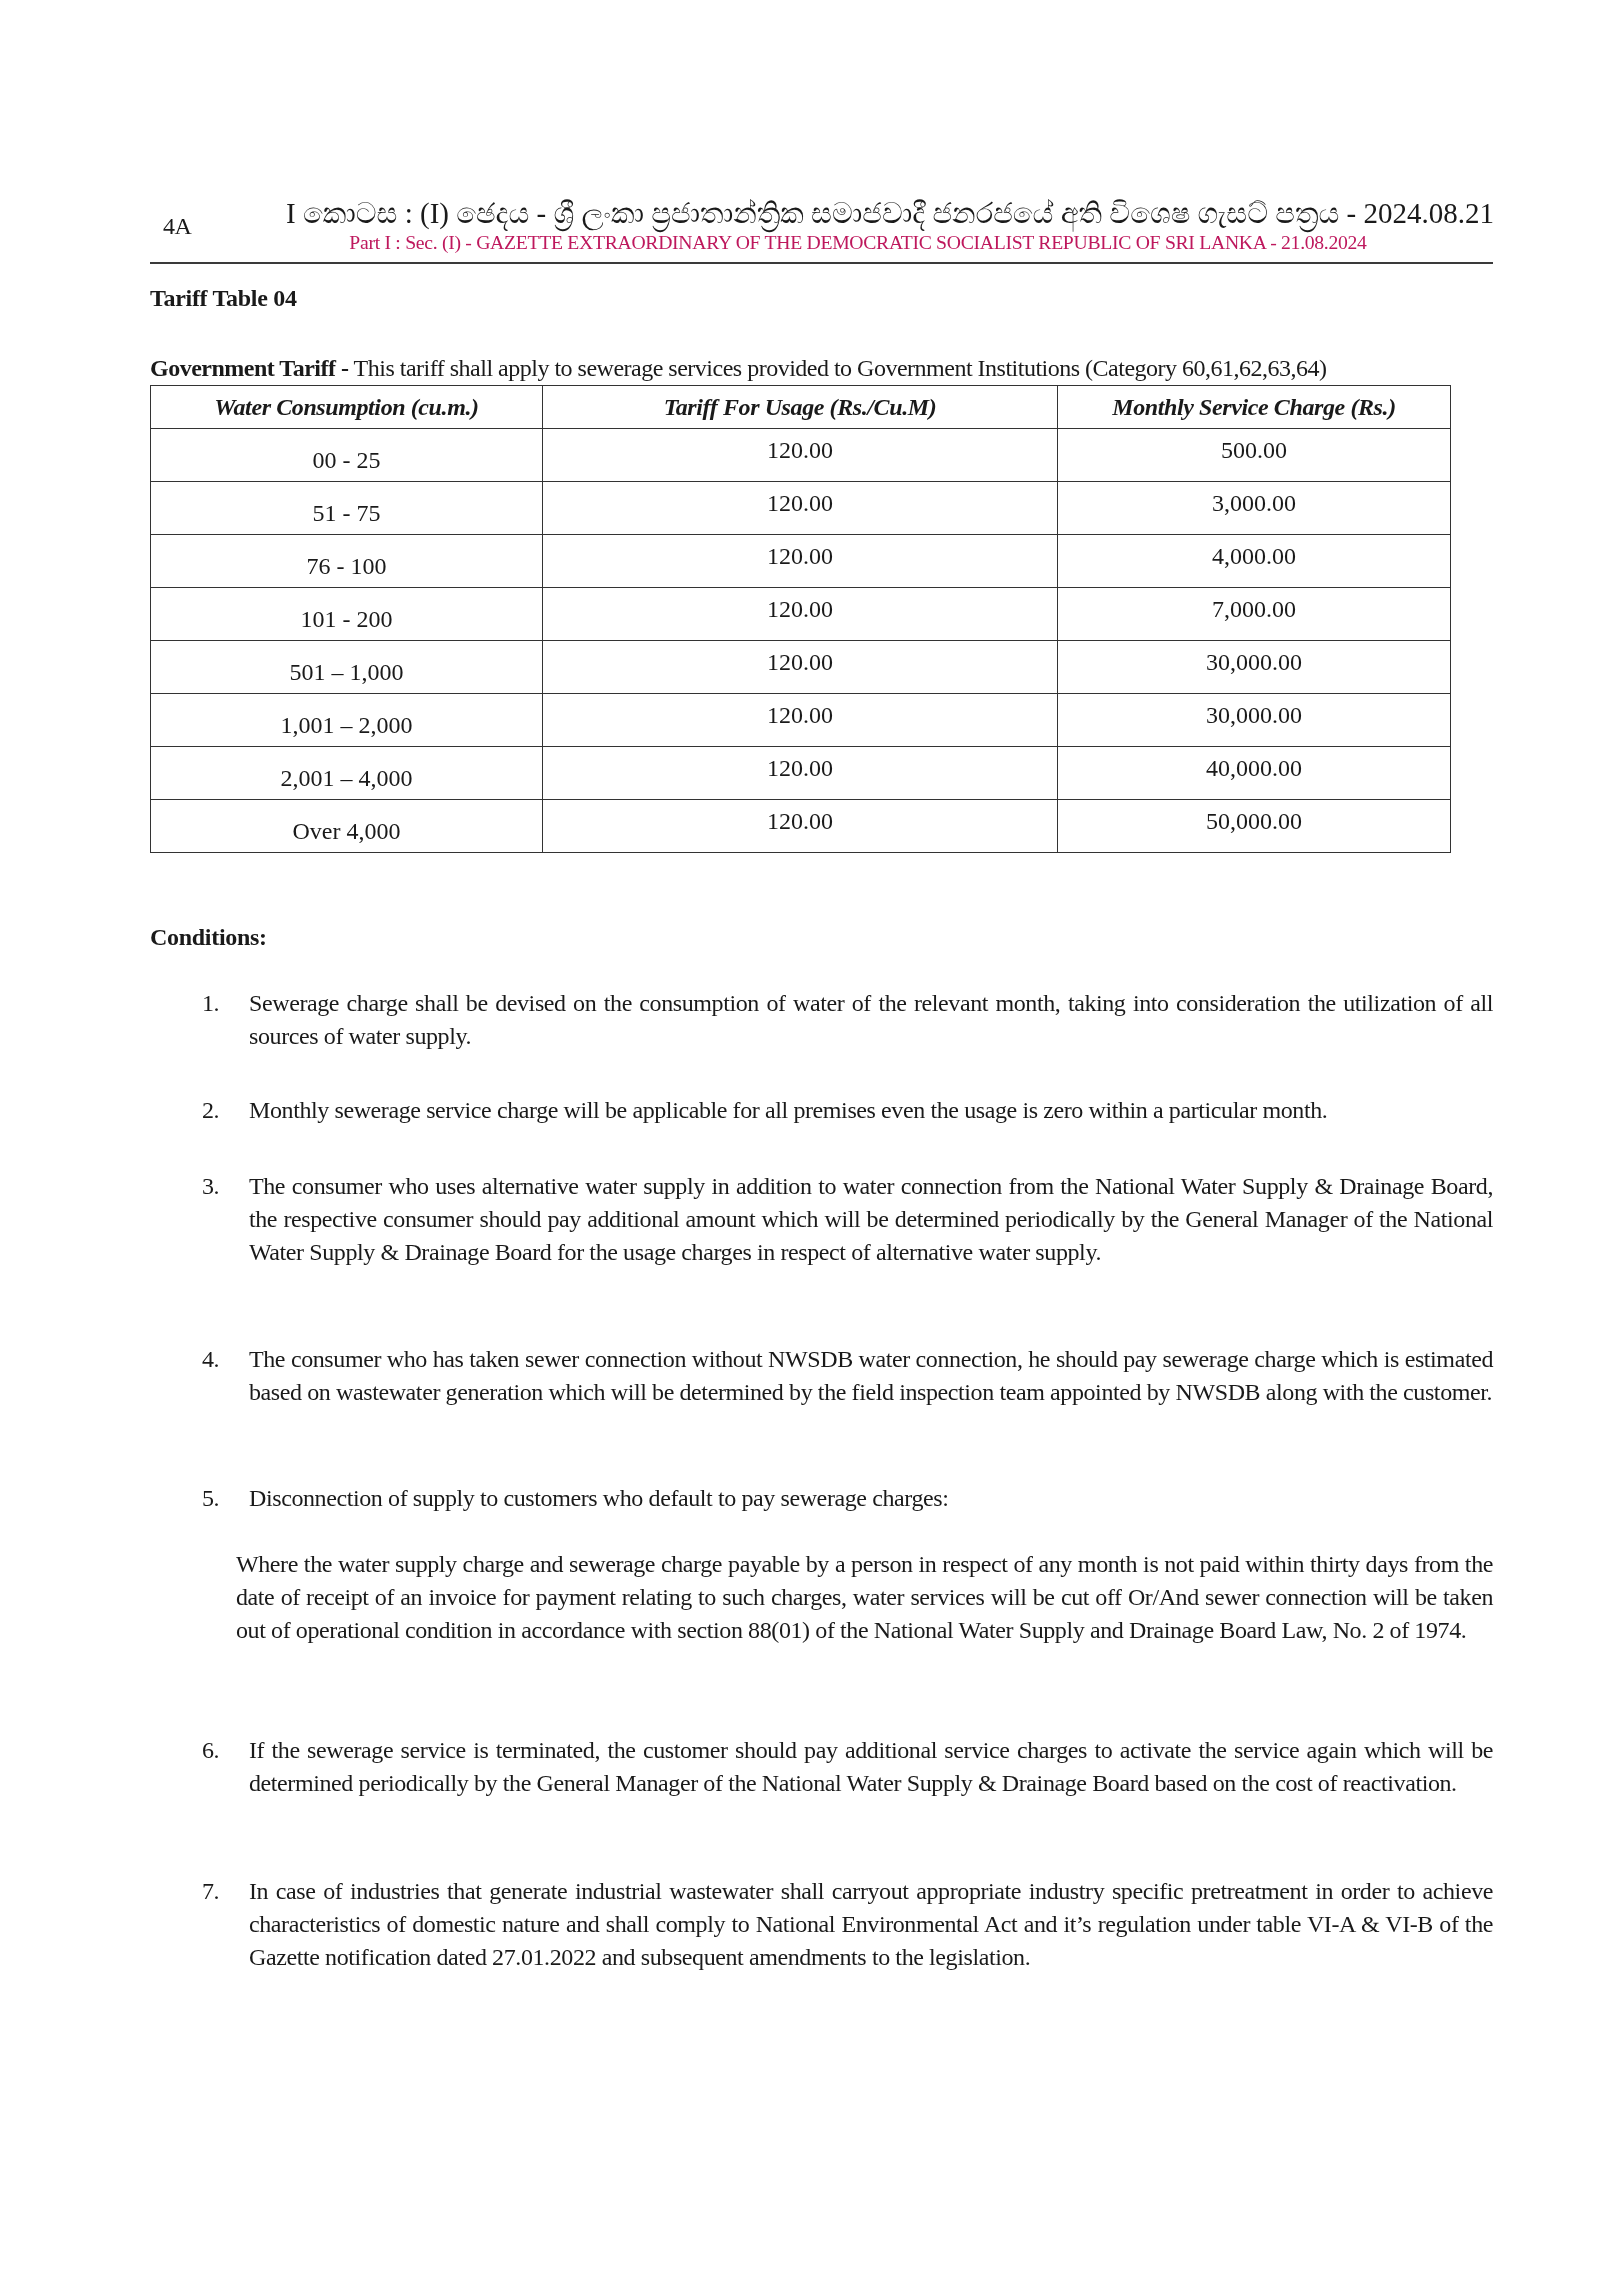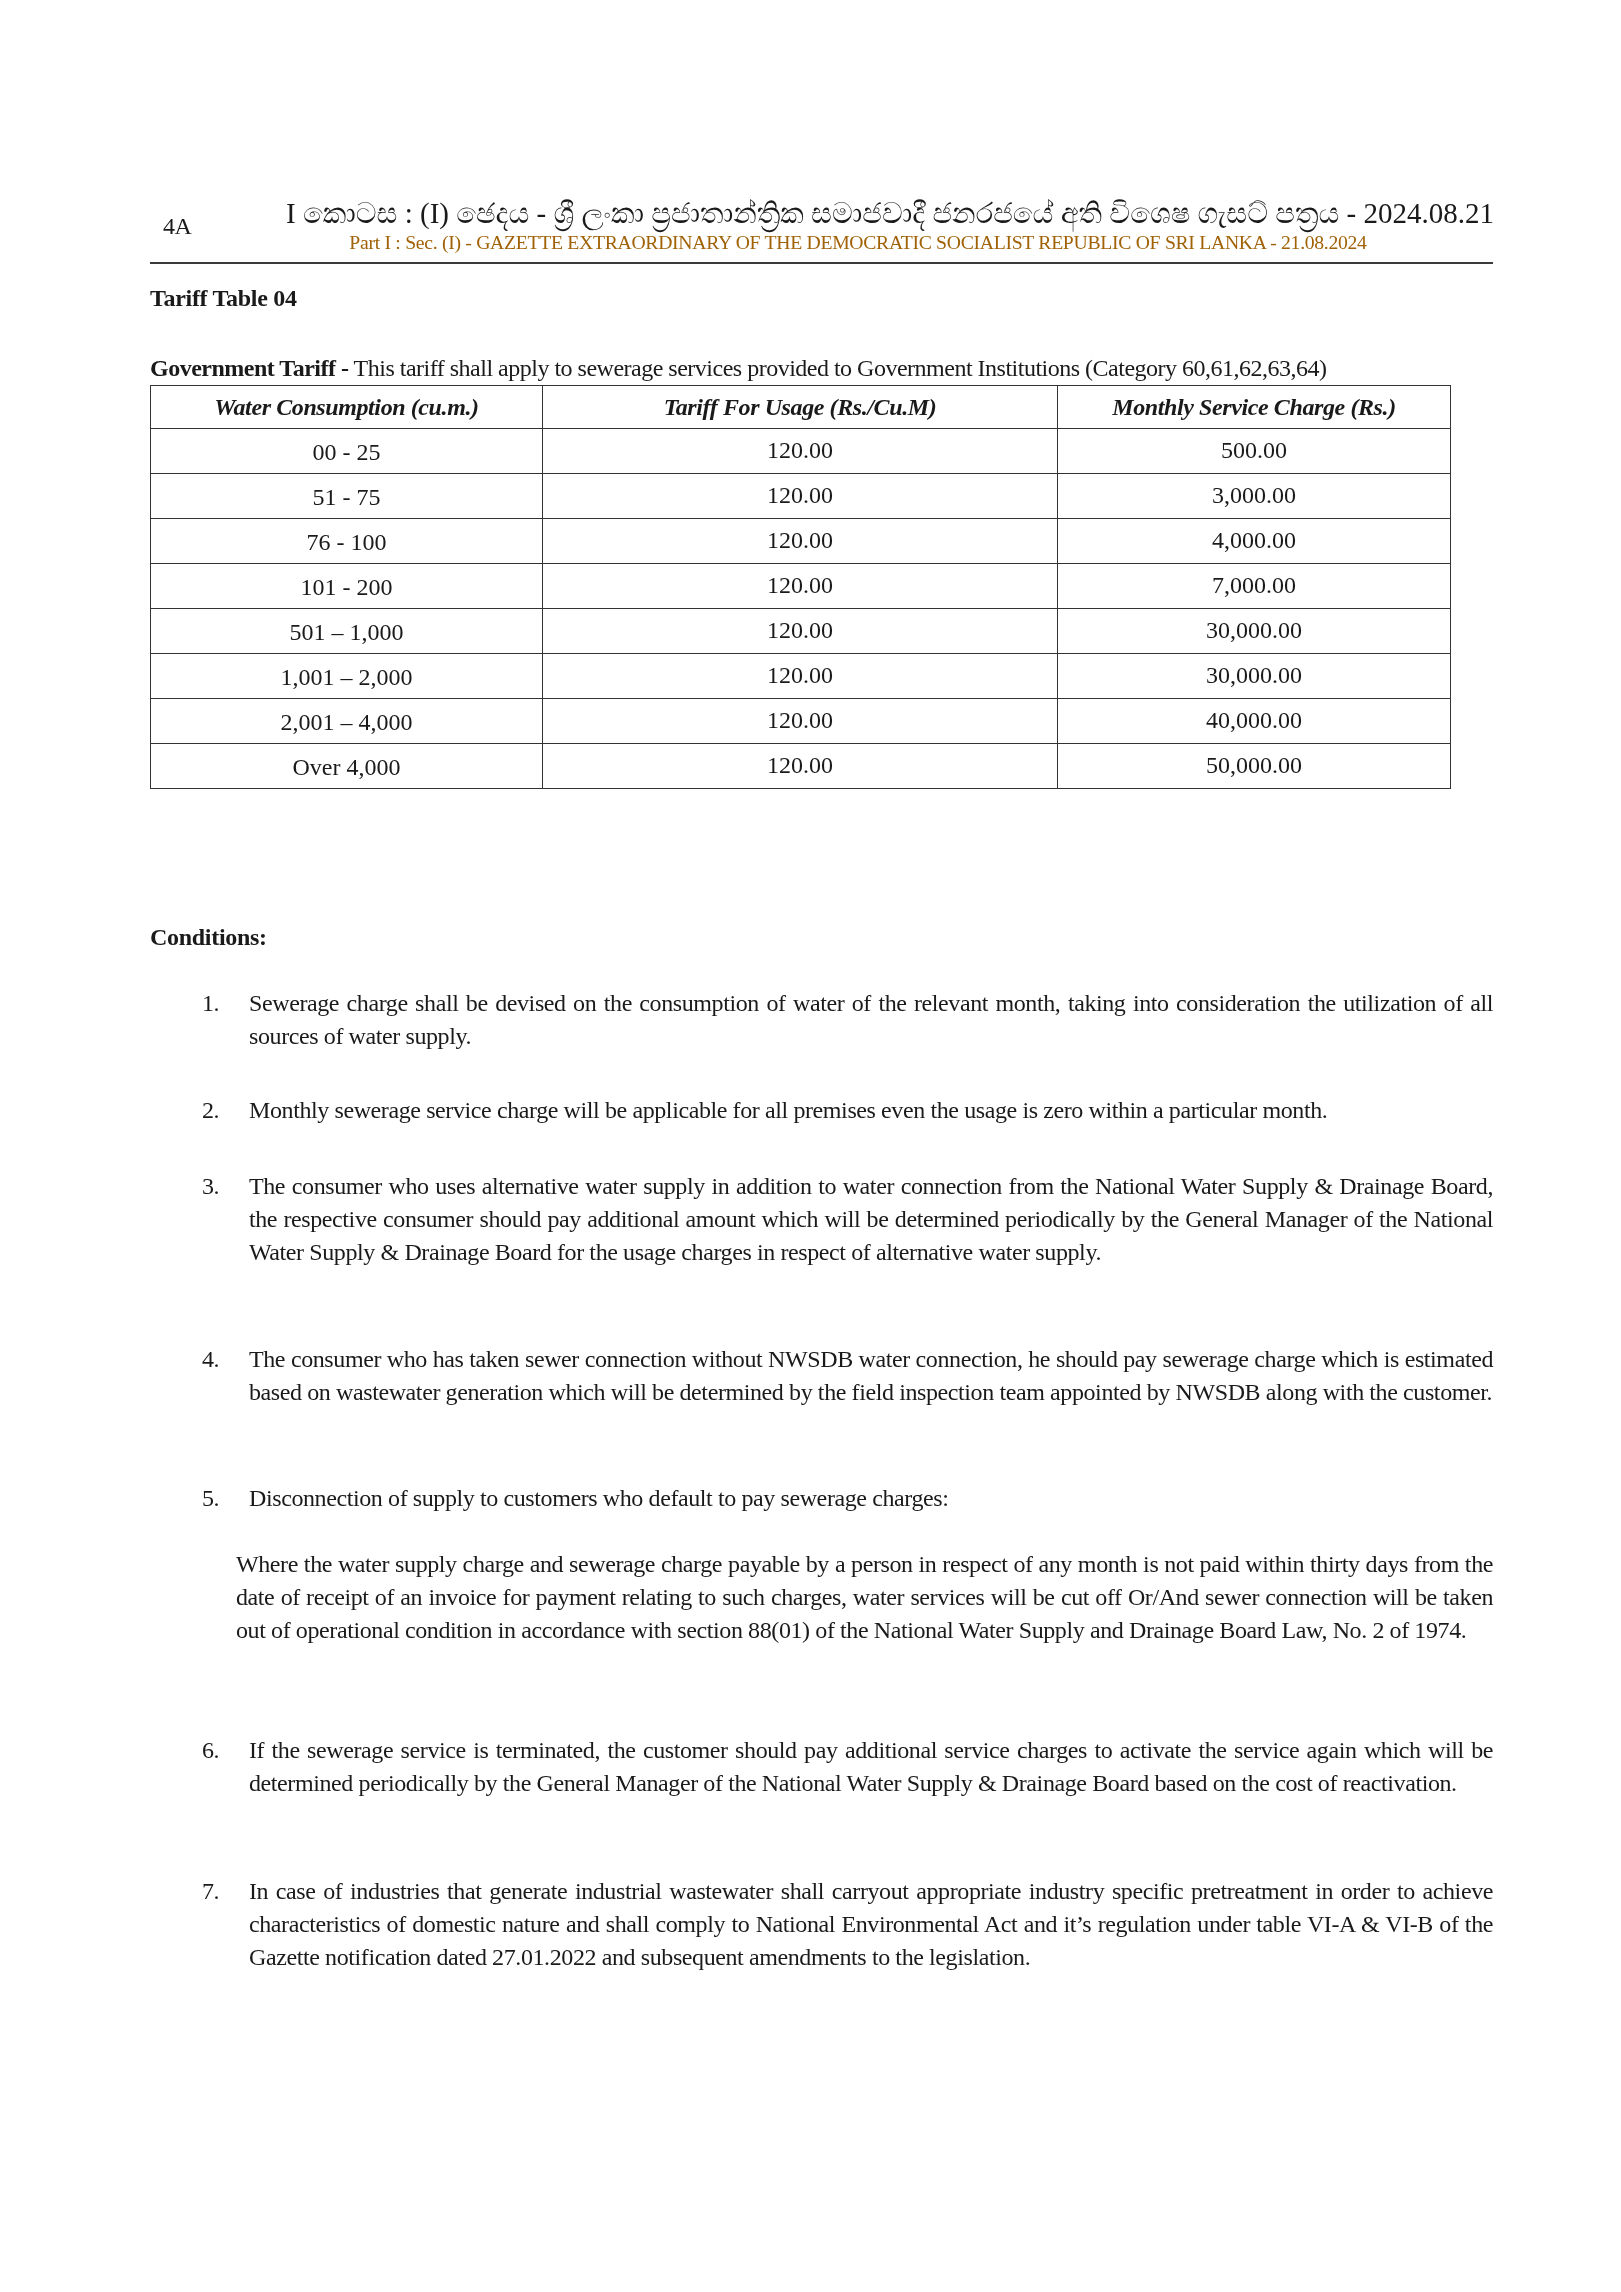--- a/index.html
+++ b/index.html
@@ -49,21 +49,21 @@
   }
   .english-title {
     position: absolute;
     left: 72px;
     top: 36px;
     width: 1272px;
     text-align: center;
     font-size: 19.7px;
     white-space: nowrap;
     letter-spacing: -0.3px;
-    color: #a16207;
+    color: #be185d;
   }
   .header-rule {
     position: absolute;
     left: 0;
     top: 262px;
     width: 1343px;
     height: 1.8px;
     background: #3a3a3a;
   }
 
@@ -117,21 +117,21 @@
     font-weight: bold;
     letter-spacing: -0.4px;
   }
   .tariff-table td.usage,
   .tariff-table td.charge {
     vertical-align: top;
     padding-top: 9px;
     box-sizing: border-box;
   }
   .tariff-table td.range {
-    padding-top: 2px;
+    padding-top: 10px;
   }
 
   
   .conditions-title {
     position: absolute;
     left: 0;
     top: 924px;
     font-size: 24px;
     font-weight: bold;
     letter-spacing: -0.3px;

